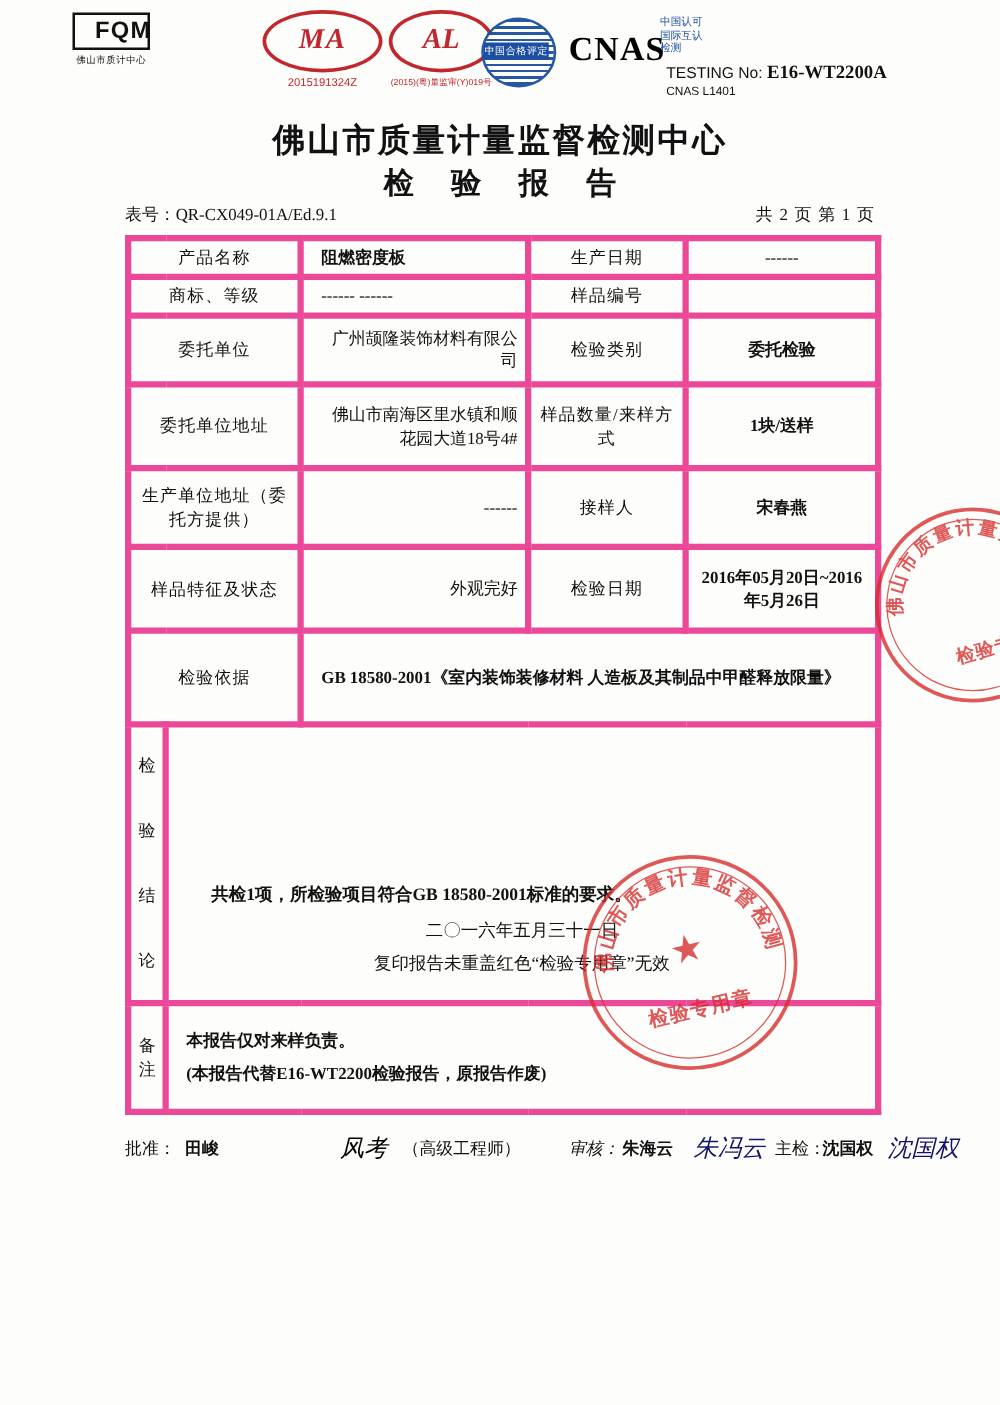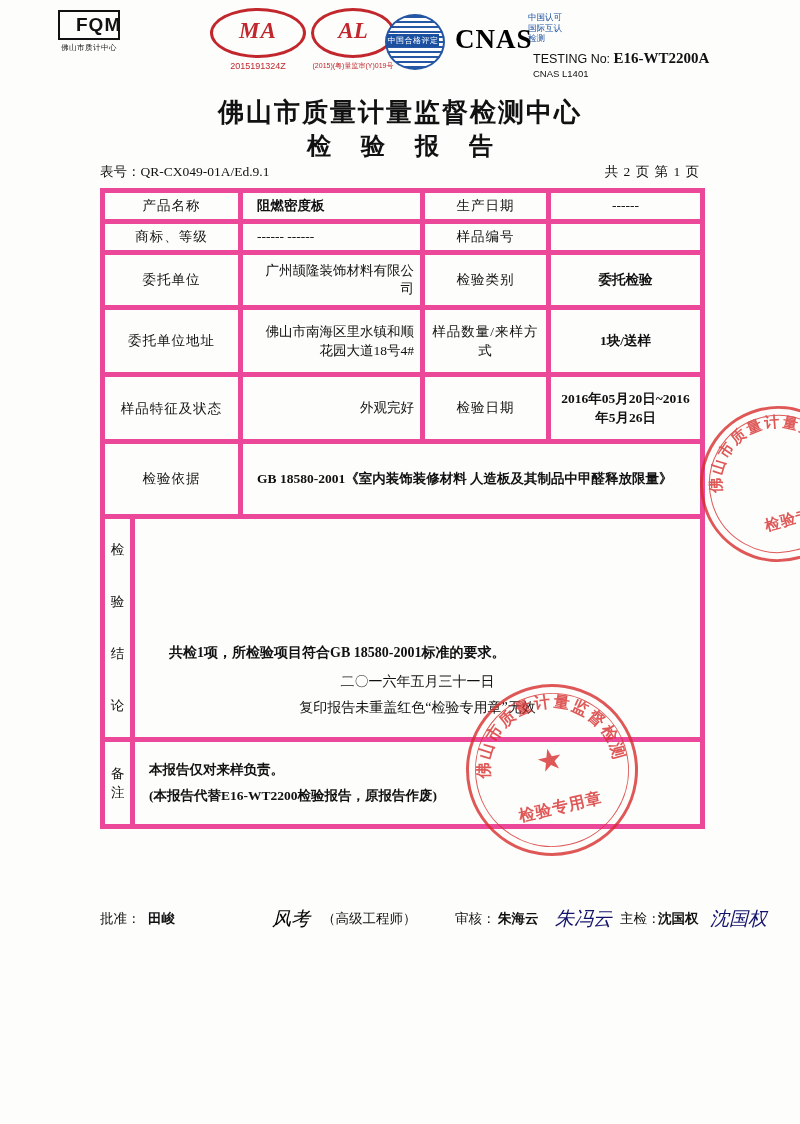--- a/index.html
+++ b/index.html
@@ -334,21 +334,21 @@
     width: 610px;
     font-size: 13.5px;
     height: 34px;
   }
   .sign-item { position: absolute; white-space: nowrap; }
   .s1 { left: 0px; top: 4px; }
   .s1b { left: 48px; top: 4px; font-weight: bold; }
   .sig { font-family: "Liberation Serif", serif; font-style: italic; color: #1a1a6e; font-size: 19px; }
   .s2 { left: 135px; top: 0px; color: #000000; margin-left: 37px; }
   .s3 { left: 222px; top: 4px; }
-  .s4 { left: 355px; top: 4px; }
+  .s4 { left: 355px; top: 4px; font-style: italic; }
   .s5 { left: 398px; top: 4px; font-weight: bold;}
   .s6 { left: 455px; top: 0px; color: #13136b; }
   .s7 { left: 520px; top: 4px; }
   .s8 { left: 558px; top: 4px; font-weight: bold; }
   .s9 { left: 610px; top: 0px; color: #13136b; }
 
   
   .stamp {
     position: absolute;
     border: 3px solid #d62b2b;
@@ -485,20 +485,26 @@
         <td colspan="2" class="c-label" style="height:42px">委托单位</td>
         <td class="c-val-plain">广州颉隆装饰材料有限公司</td>
         <td class="c-label">检验类别</td>
         <td class="c-val-center">委托检验</td>
       </tr>
       <tr>
         <td colspan="2" class="c-label" style="height:54px">委托单位地址</td>
         <td class="c-val-plain two-line">佛山市南海区里水镇和顺花园大道18号4#</td>
         <td class="c-label two-line" style="white-space:normal">样品数量/来样方式</td>
         <td class="c-val-center">1块/送样</td>
+      </tr>
+      <tr>
+        <td colspan="2" class="c-label two-line" style="height:50px;white-space:normal">生产单位地址（委托方提供）</td>
+        <td class="c-val-plain dashes">------</td>
+        <td class="c-label">接样人</td>
+        <td class="c-val-center">宋春燕</td>
       </tr>
       <tr>
         <td colspan="2" class="c-label two-line" style="height:54px;white-space:normal">样品特征及状态</td>
         <td class="c-val-plain">外观完好</td>
         <td class="c-label">检验日期</td>
         <td class="c-val-center two-line" style="white-space:normal">2016年05月20日~2016年5月26日</td>
       </tr>
 
       <tr>
         <td colspan="2" class="c-label">检验依据</td>

